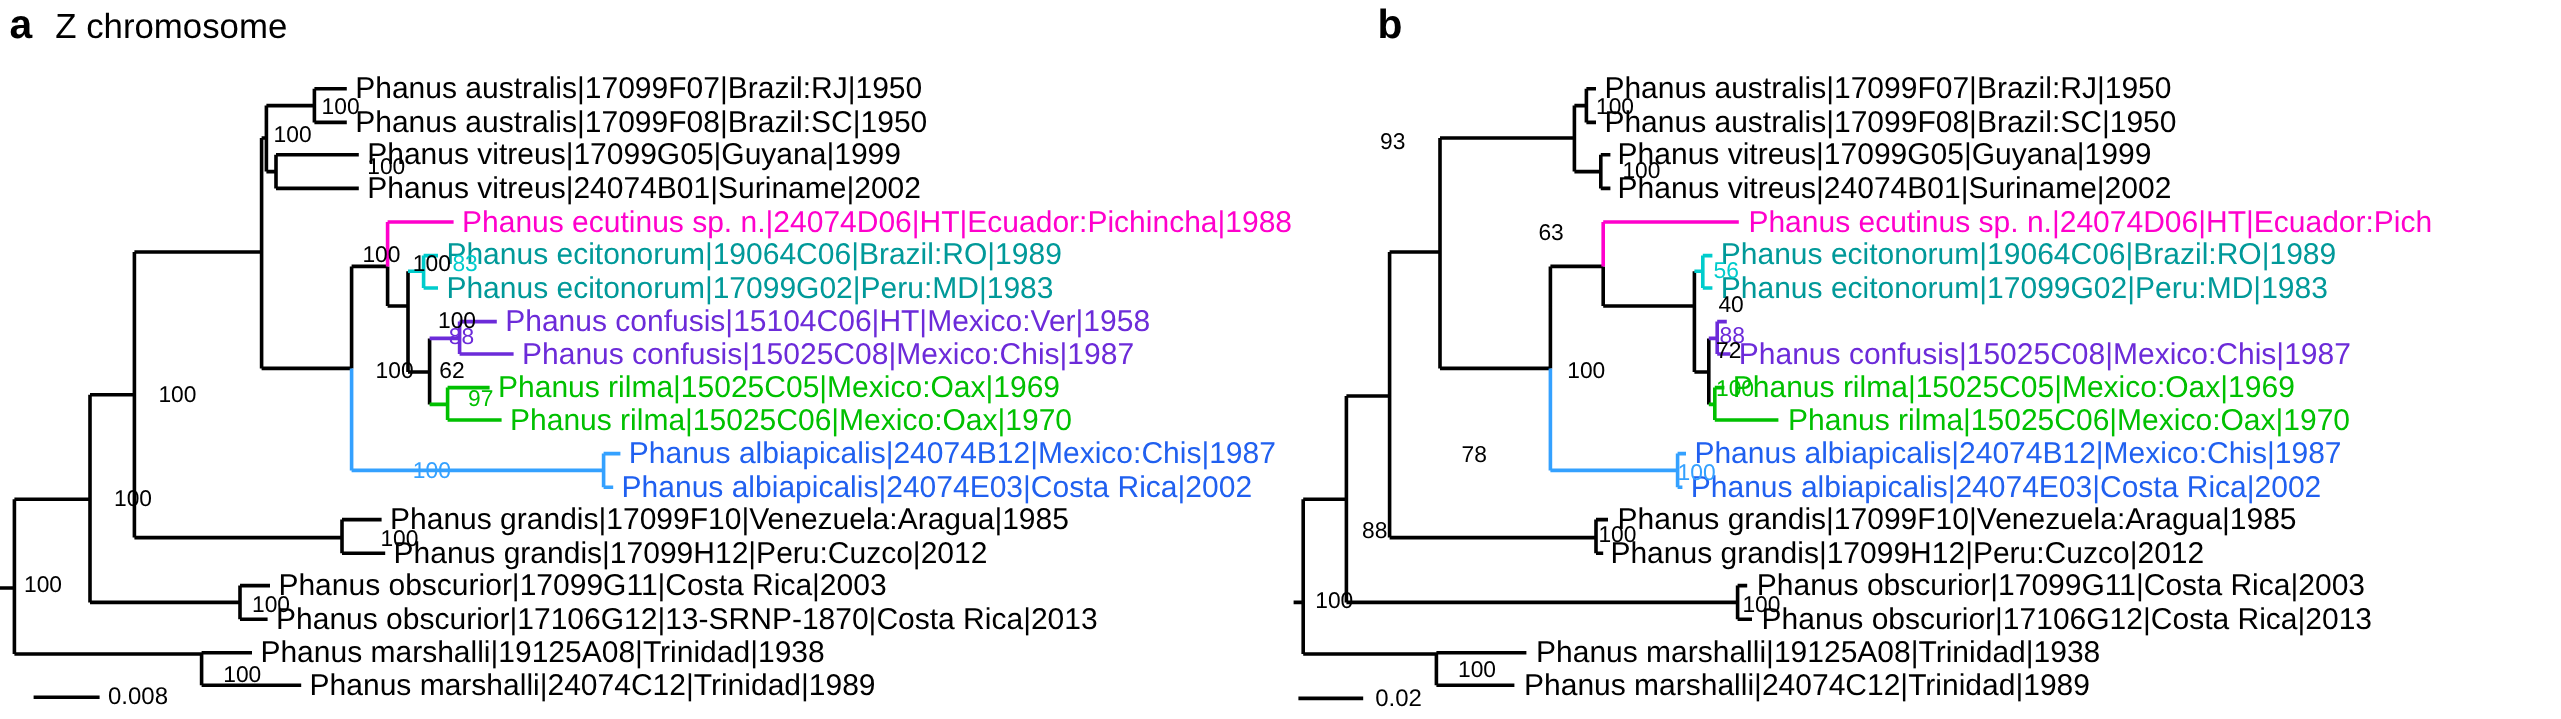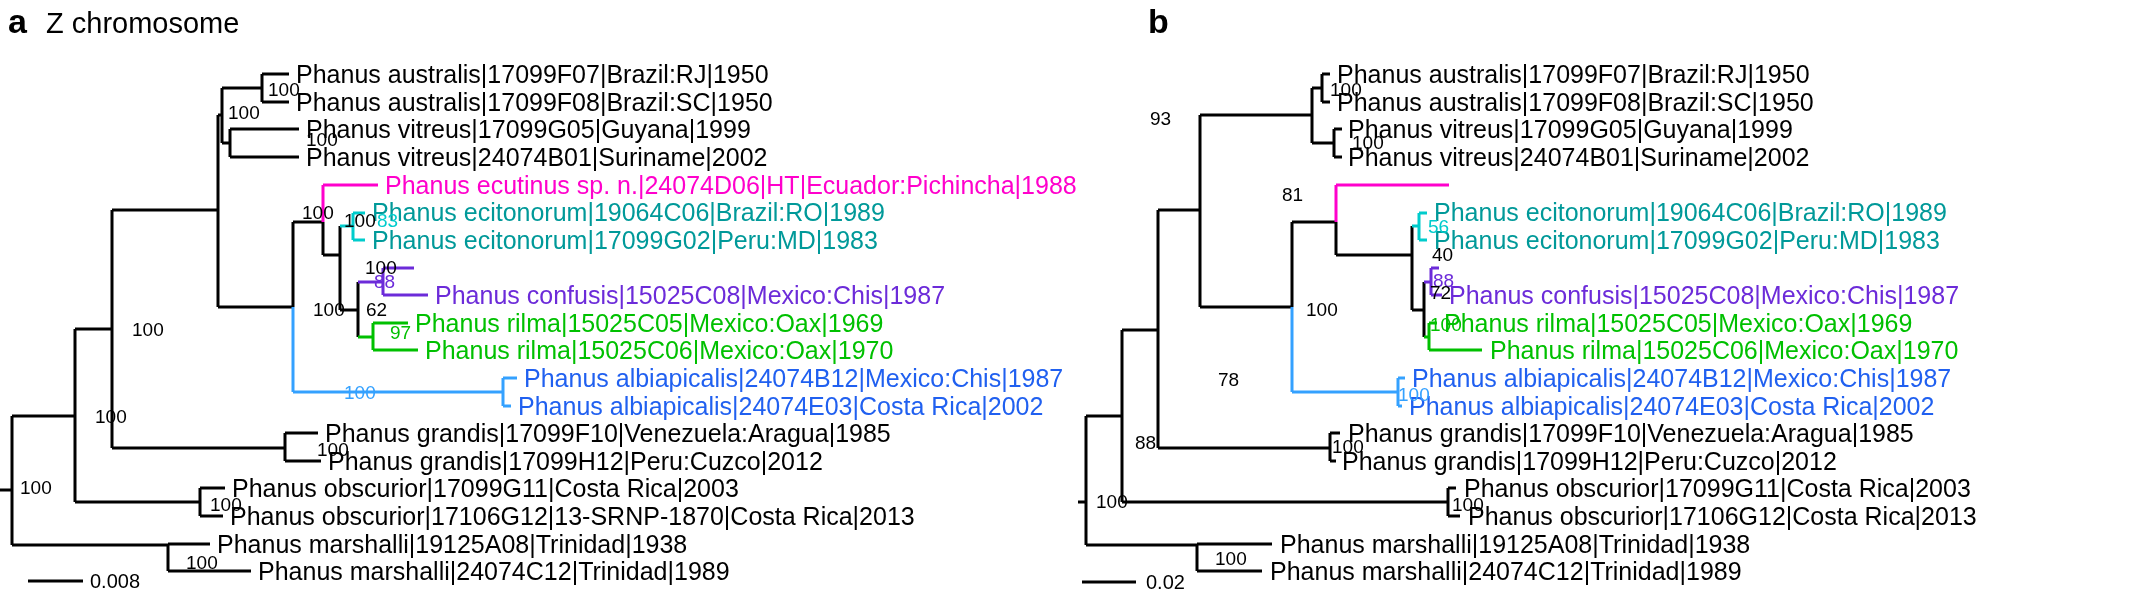--- a/index.html
+++ b/index.html
@@ -52,20 +52,21 @@
 
   <div class="txt panel-tag" style="left:1148px;top:2px;">b</div>
 
   <div class="txt tip c-black" style="left:296px;top:59px;">Phanus australis|17099F07|Brazil:RJ|1950</div>
   <div class="txt tip c-black" style="left:296px;top:87px;">Phanus australis|17099F08|Brazil:SC|1950</div>
   <div class="txt tip c-black" style="left:306px;top:114px;">Phanus vitreus|17099G05|Guyana|1999</div>
   <div class="txt tip c-black" style="left:306px;top:142px;">Phanus vitreus|24074B01|Suriname|2002</div>
   <div class="txt tip c-magenta" style="left:385px;top:170px;">Phanus ecutinus sp. n.|24074D06|HT|Ecuador:Pichincha|1988</div>
   <div class="txt tip c-teal" style="left:372px;top:197px;">Phanus ecitonorum|19064C06|Brazil:RO|1989</div>
   <div class="txt tip c-teal" style="left:372px;top:225px;">Phanus ecitonorum|17099G02|Peru:MD|1983</div>
+  <div class="txt tip c-purple" style="left:421px;top:253px;">Phanus confusis|15104C06|HT|Mexico:Ver|1958</div>
   <div class="txt tip c-purple" style="left:435px;top:280px;">Phanus confusis|15025C08|Mexico:Chis|1987</div>
   <div class="txt tip c-green" style="left:415px;top:308px;">Phanus rilma|15025C05|Mexico:Oax|1969</div>
   <div class="txt tip c-green" style="left:425px;top:335px;">Phanus rilma|15025C06|Mexico:Oax|1970</div>
   <div class="txt tip c-blue" style="left:524px;top:363px;">Phanus albiapicalis|24074B12|Mexico:Chis|1987</div>
   <div class="txt tip c-blue" style="left:518px;top:391px;">Phanus albiapicalis|24074E03|Costa Rica|2002</div>
   <div class="txt tip c-black" style="left:325px;top:418px;">Phanus grandis|17099F10|Venezuela:Aragua|1985</div>
   <div class="txt tip c-black" style="left:328px;top:446px;">Phanus grandis|17099H12|Peru:Cuzco|2012</div>
   <div class="txt tip c-black" style="left:232px;top:473px;">Phanus obscurior|17099G11|Costa Rica|2003</div>
   <div class="txt tip c-black" style="left:230px;top:501px;">Phanus obscurior|17106G12|13-SRNP-1870|Costa Rica|2013</div>
   <div class="txt tip c-black" style="left:217px;top:529px;">Phanus marshalli|19125A08|Trinidad|1938</div>
@@ -89,39 +90,40 @@
   <div class="txt sup c-black" style="left:20px;top:477px;">100</div>
   <div class="txt sup c-black" style="left:210px;top:494px;">100</div>
   <div class="txt sup c-black" style="left:186px;top:552px;">100</div>
 
   <div class="txt scale-label" style="left:90px;top:569px;">0.008</div>
 
   <div class="txt tip c-black" style="left:1337px;top:59px;">Phanus australis|17099F07|Brazil:RJ|1950</div>
   <div class="txt tip c-black" style="left:1337px;top:87px;">Phanus australis|17099F08|Brazil:SC|1950</div>
   <div class="txt tip c-black" style="left:1348px;top:114px;">Phanus vitreus|17099G05|Guyana|1999</div>
   <div class="txt tip c-black" style="left:1348px;top:142px;">Phanus vitreus|24074B01|Suriname|2002</div>
+  <div class="txt tip c-magenta" style="left:1457px;top:170px;">Phanus ecutinus sp. n.|24074D06|HT|Ecuador:Pich</div>
   <div class="txt tip c-teal" style="left:1434px;top:197px;">Phanus ecitonorum|19064C06|Brazil:RO|1989</div>
   <div class="txt tip c-teal" style="left:1434px;top:225px;">Phanus ecitonorum|17099G02|Peru:MD|1983</div>
   <div class="txt tip c-purple" style="left:1446px;top:253px;"></div>
   <div class="txt tip c-purple" style="left:1449px;top:280px;">Phanus confusis|15025C08|Mexico:Chis|1987</div>
   <div class="txt tip c-green" style="left:1444px;top:308px;">Phanus rilma|15025C05|Mexico:Oax|1969</div>
   <div class="txt tip c-green" style="left:1490px;top:335px;">Phanus rilma|15025C06|Mexico:Oax|1970</div>
   <div class="txt tip c-blue" style="left:1412px;top:363px;">Phanus albiapicalis|24074B12|Mexico:Chis|1987</div>
   <div class="txt tip c-blue" style="left:1409px;top:391px;">Phanus albiapicalis|24074E03|Costa Rica|2002</div>
   <div class="txt tip c-black" style="left:1348px;top:418px;">Phanus grandis|17099F10|Venezuela:Aragua|1985</div>
   <div class="txt tip c-black" style="left:1342px;top:446px;">Phanus grandis|17099H12|Peru:Cuzco|2012</div>
   <div class="txt tip c-black" style="left:1464px;top:473px;">Phanus obscurior|17099G11|Costa Rica|2003</div>
   <div class="txt tip c-black" style="left:1468px;top:501px;">Phanus obscurior|17106G12|Costa Rica|2013</div>
   <div class="txt tip c-black" style="left:1280px;top:529px;">Phanus marshalli|19125A08|Trinidad|1938</div>
   <div class="txt tip c-black" style="left:1270px;top:556px;">Phanus marshalli|24074C12|Trinidad|1989</div>
 
   <div class="txt sup c-black" style="left:1330px;top:79px;">100</div>
   <div class="txt sup c-black" style="left:1352px;top:132px;">100</div>
   <div class="txt sup c-black" style="left:1150px;top:108px;">93</div>
-  <div class="txt sup c-black" style="left:1282px;top:184px;">81</div>
+  <div class="txt sup c-black" style="left:1282px;top:184px;">63</div>
   <div class="txt sup c-black" style="left:1306px;top:299px;">100</div>
   <div class="txt sup c-cyan" style="left:1428px;top:216px;">56</div>
   <div class="txt sup c-black" style="left:1432px;top:244px;">40</div>
   <div class="txt sup c-purple" style="left:1433px;top:270px;">88</div>
   <div class="txt sup c-black" style="left:1430px;top:282px;">72</div>
   <div class="txt sup c-green" style="left:1430px;top:314px;">100</div>
   <div class="txt sup c-lightblue" style="left:1398px;top:384px;">100</div>
   <div class="txt sup c-black" style="left:1170px;top:369px;margin-left:48px;">78</div>
   <div class="txt sup c-black" style="left:1135px;top:432px;">88</div>
   <div class="txt sup c-black" style="left:1096px;top:491px;">100</div>

